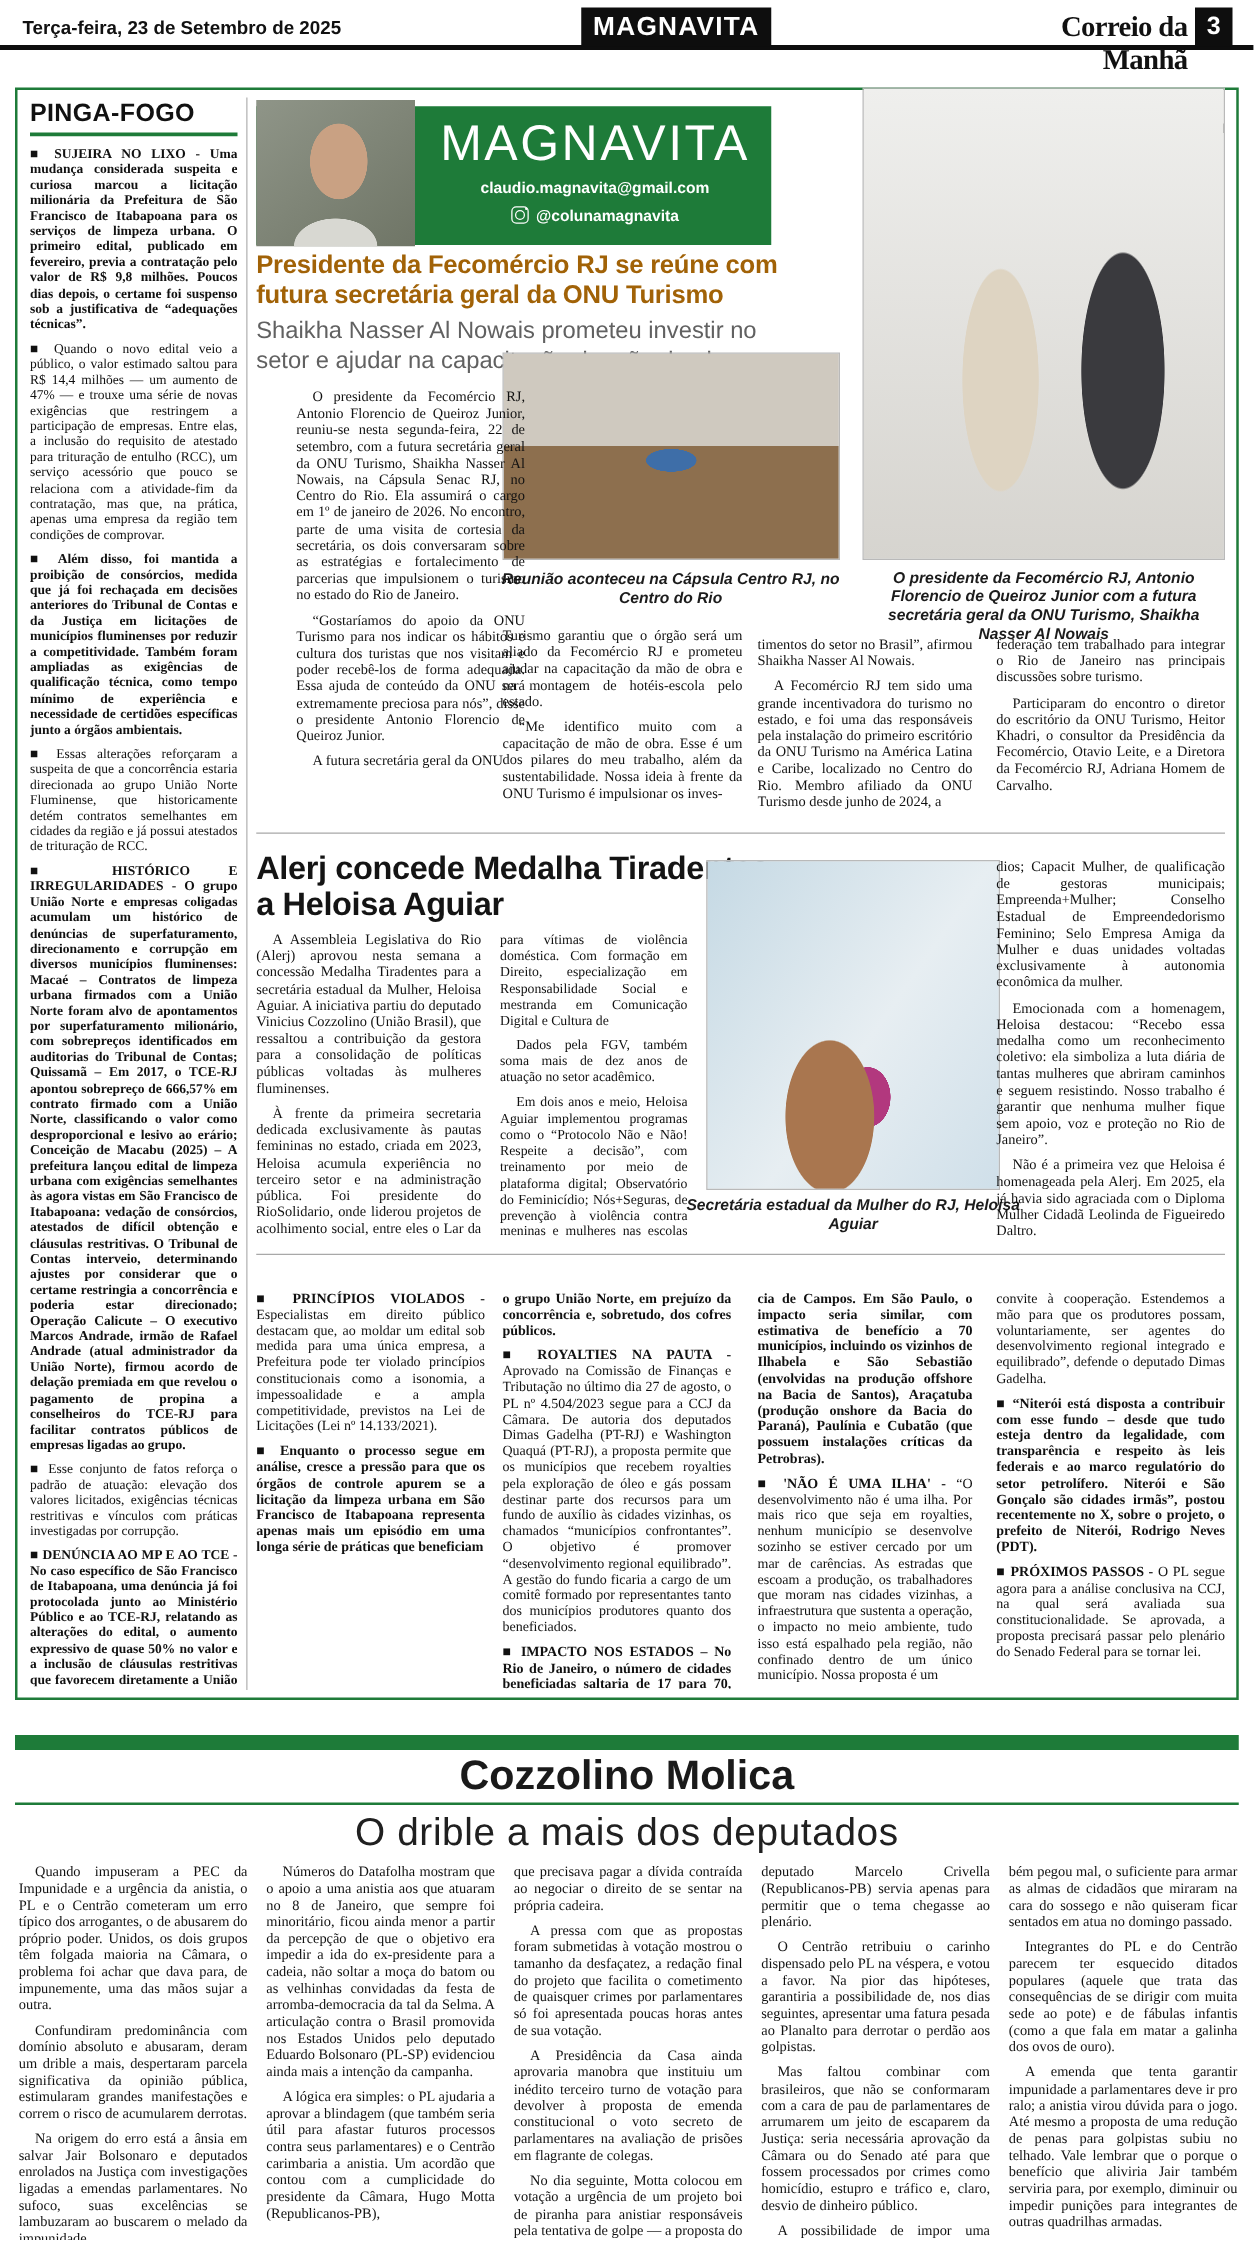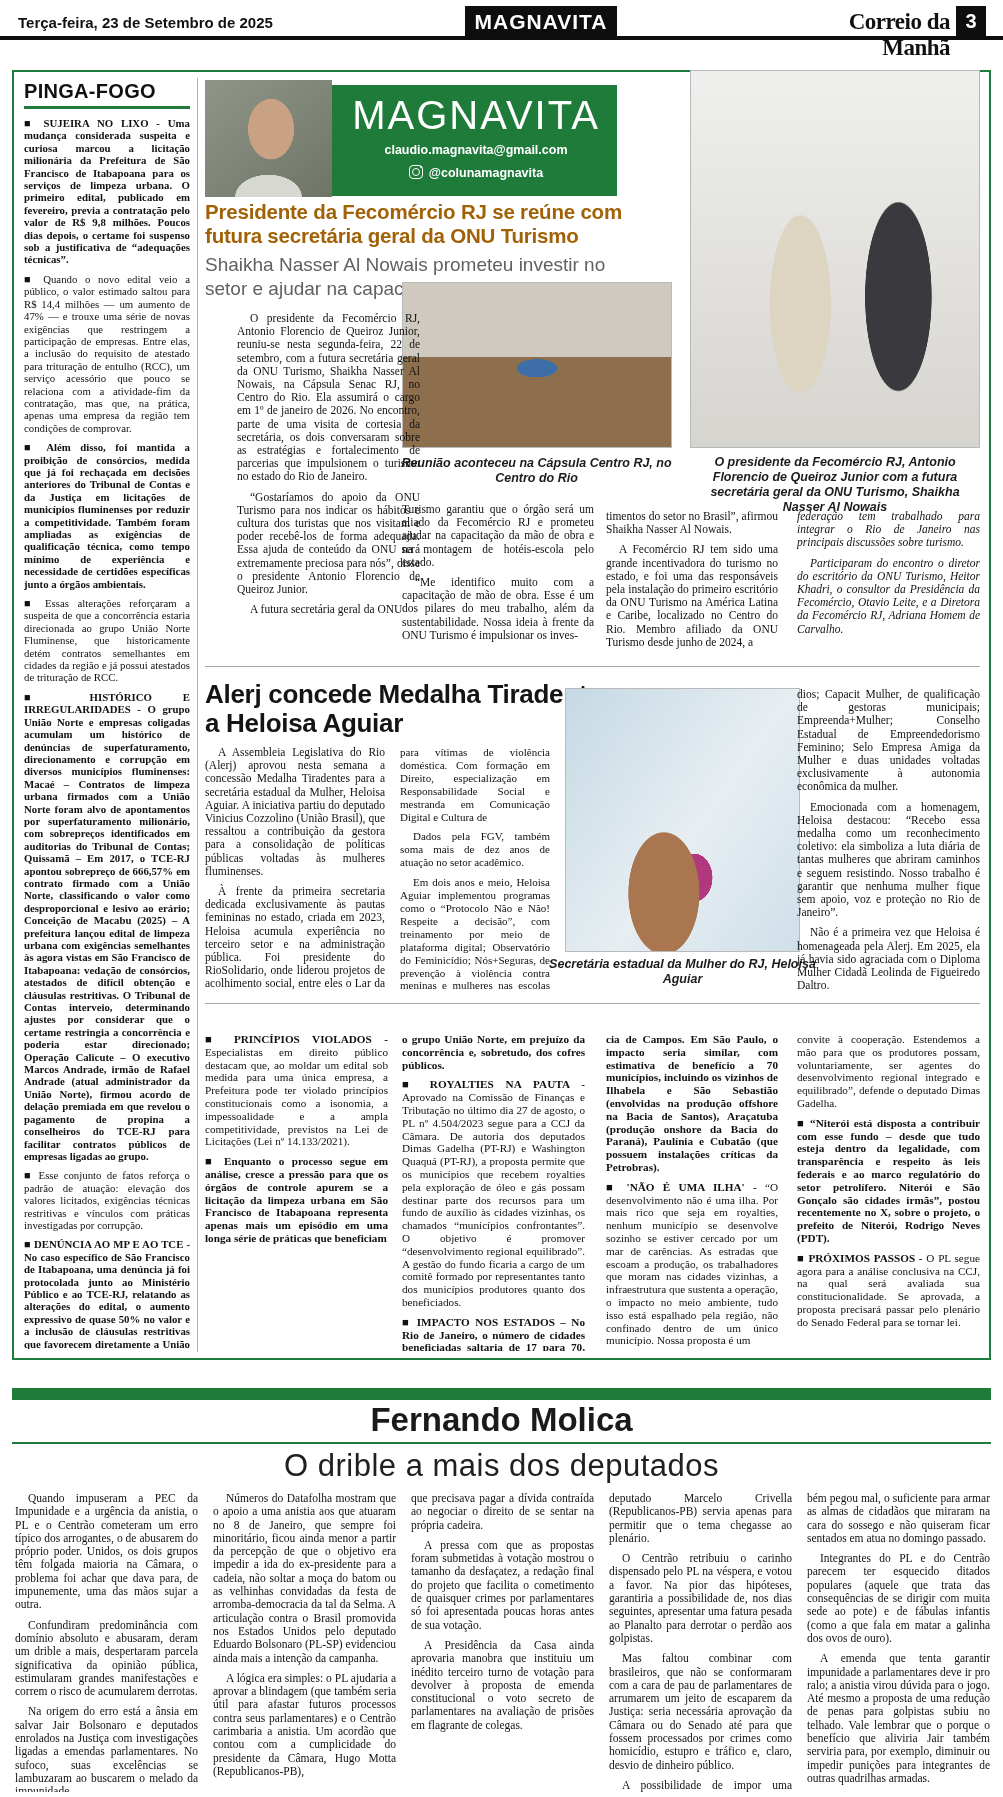--- a/index.html
+++ b/index.html
@@ -68,21 +68,21 @@
   .caption{font:700 italic 12.5px/15px "Liberation Sans","DejaVu Sans",sans-serif;color:#1c1c1c;text-align:center;font-style:italic;}
   .credit{font:700 11px "Liberation Sans","DejaVu Sans",sans-serif;color:#222;margin-top:42px;}
 
   
   .a1head{left:205px;top:200px;width:445px;font:700 20.5px/24px "Liberation Sans","DejaVu Sans",sans-serif;color:#a16207;letter-spacing:-0.2px;}
   .a1sub{left:205px;top:253px;width:430px;font:400 19px/24px "Liberation Sans","DejaVu Sans",sans-serif;color:#616161;}
   .bodytxt{font-size:11.5px;line-height:13.2px;}
   .f-c1{left:205px;top:312px;width:183px;height:342px;margin-left:32px;}
   .f-c2{left:402px;top:503px;width:192px;height:151px;}
   .f-c3{left:606px;top:510px;width:172px;height:144px;}
-  .f-c4{left:797px;top:510px;width:183px;height:144px;font-style:italic;}
+  .f-c4{left:797px;top:510px;width:183px;height:144px;}
   .capMeeting{left:393px;top:456px;width:287px;}
   .capPair{left:690px;top:455px;width:290px;}
 
   .rule1{left:205px;top:666px;width:775px;}
   .rule2{left:205px;top:1003px;width:775px;}
 
   
   .a2head{left:205px;top:680px;width:430px;font:700 26px/29px "Liberation Sans","DejaVu Sans",sans-serif;color:#141414;letter-spacing:-0.3px;}
   .a2-c1{left:205px;top:746px;width:180px;height:244px;}
   .a2-c2{left:400px;top:746px;width:150px;height:244px;font-size:11px;line-height:12.9px;}
@@ -205,37 +205,38 @@
       <p class="para b ni"><span class="lead"></span><span>cia de Campos. Em São Paulo, o impacto seria similar, com estimativa de benefício a 70 municípios, incluindo os vizinhos de Ilhabela e São Sebastião (envolvidas na produção offshore na Bacia de Santos), Araçatuba (produção onshore da Bacia do Paraná), Paulínia e Cubatão (que possuem instalações críticas da Petrobras).</span></p>
       <p class="para ni"><span class="lead">■ 'NÃO É UMA ILHA' - </span><span>“O desenvolvimento não é uma ilha. Por mais rico que seja em royalties, nenhum município se desenvolve sozinho se estiver cercado por um mar de carências. As estradas que escoam a produção, os trabalhadores que moram nas cidades vizinhas, a infraestrutura que sustenta a operação, o impacto no meio ambiente, tudo isso está espalhado pela região, não confinado dentro de um único município. Nossa proposta é um</span></p>
     </div>
   <div class="col p2 p2-c4">
       <p class="para ni"><span class="lead"></span><span>convite à cooperação. Estendemos a mão para que os produtores possam, voluntariamente, ser agentes do desenvolvimento regional integrado e equilibrado”, defende o deputado Dimas Gadelha.</span></p>
       <p class="para b ni"><span class="lead">■ </span><span>“Niterói está disposta a contribuir com esse fundo – desde que tudo esteja dentro da legalidade, com transparência e respeito às leis federais e ao marco regulatório do setor petrolífero. Niterói e São Gonçalo são cidades irmãs”, postou recentemente no X, sobre o projeto, o prefeito de Niterói, Rodrigo Neves (PDT).</span></p>
       <p class="para ni"><span class="lead">■ PRÓXIMOS PASSOS - </span><span>O PL segue agora para a análise conclusiva na CCJ, na qual será avaliada sua constitucionalidade. Se aprovada, a proposta precisará passar pelo plenário do Senado Federal para se tornar lei.</span></p>
     </div>
 
   <div class="abs greenbar"></div>
-  <div class="abs mauthor">Fernando Molica</div>
+  <div class="abs mauthor">Cozzolino Molica</div>
   <div class="abs mthin"></div>
   <div class="abs mhead">O drible a mais dos deputados</div>
 
   <div class="col mo mo-c1">
       <p class="para"><span class="lead"></span><span>Quando impuseram a PEC da Impunidade e a urgência da anistia, o PL e o Centrão cometeram um erro típico dos arrogantes, o de abusarem do próprio poder. Unidos, os dois grupos têm folgada maioria na Câmara, o problema foi achar que dava para, de impunemente, uma das mãos sujar a outra.</span></p>
       <p class="para"><span class="lead"></span><span>Confundiram predominância com domínio absoluto e abusaram, deram um drible a mais, despertaram parcela significativa da opinião pública, estimularam grandes manifestações e correm o risco de acumularem derrotas.</span></p>
       <p class="para"><span class="lead"></span><span>Na origem do erro está a ânsia em salvar Jair Bolsonaro e deputados enrolados na Justiça com investigações ligadas a emendas parlamentares. No sufoco, suas excelências se lambuzaram ao buscarem o melado da impunidade.</span></p>
     </div>
   <div class="col mo mo-c2">
       <p class="para"><span class="lead"></span><span>Números do Datafolha mostram que o apoio a uma anistia aos que atuaram no 8 de Janeiro, que sempre foi minoritário, ficou ainda menor a partir da percepção de que o objetivo era impedir a ida do ex-presidente para a cadeia, não soltar a moça do batom ou as velhinhas convidadas da festa de arromba-democracia da tal da Selma. A articulação contra o Brasil promovida nos Estados Unidos pelo deputado Eduardo Bolsonaro (PL-SP) evidenciou ainda mais a intenção da campanha.</span></p>
       <p class="para"><span class="lead"></span><span>A lógica era simples: o PL ajudaria a aprovar a blindagem (que também seria útil para afastar futuros processos contra seus parlamentares) e o Centrão carimbaria a anistia. Um acordão que contou com a cumplicidade do presidente da Câmara, Hugo Motta (Republicanos-PB),</span></p>
     </div>
   <div class="col mo mo-c3">
       <p class="para ni"><span class="lead"></span><span>que precisava pagar a dívida contraída ao negociar o direito de se sentar na própria cadeira.</span></p>
       <p class="para"><span class="lead"></span><span>A pressa com que as propostas foram submetidas à votação mostrou o tamanho da desfaçatez, a redação final do projeto que facilita o cometimento de quaisquer crimes por parlamentares só foi apresentada poucas horas antes de sua votação.</span></p>
       <p class="para"><span class="lead"></span><span>A Presidência da Casa ainda aprovaria manobra que instituiu um inédito terceiro turno de votação para devolver à proposta de emenda constitucional o voto secreto de parlamentares na avaliação de prisões em flagrante de colegas.</span></p>
+      <p class="para"><span class="lead"></span><span>No dia seguinte, Motta colocou em votação a urgência de um projeto boi de piranha para anistiar responsáveis pela tentativa de golpe — a proposta do</span></p>
     </div>
   <div class="col mo mo-c4">
       <p class="para ni"><span class="lead"></span><span>deputado Marcelo Crivella (Republicanos-PB) servia apenas para permitir que o tema chegasse ao plenário.</span></p>
       <p class="para"><span class="lead"></span><span>O Centrão retribuiu o carinho dispensado pelo PL na véspera, e votou a favor. Na pior das hipóteses, garantiria a possibilidade de, nos dias seguintes, apresentar uma fatura pesada ao Planalto para derrotar o perdão aos golpistas.</span></p>
       <p class="para"><span class="lead"></span><span>Mas faltou combinar com brasileiros, que não se conformaram com a cara de pau de parlamentares de arrumarem um jeito de escaparem da Justiça: seria necessária aprovação da Câmara ou do Senado até para que fossem processados por crimes como homicídio, estupro e tráfico e, claro, desvio de dinheiro público.</span></p>
       <p class="para"><span class="lead"></span><span>A possibilidade de impor uma anistia a condenados pela tentativa de instauração de uma nova ditadura no país tam-</span></p>
     </div>
   <div class="col mo mo-c5">
       <p class="para ni"><span class="lead"></span><span>bém pegou mal, o suficiente para armar as almas de cidadãos que miraram na cara do sossego e não quiseram ficar sentados em atua no domingo passado.</span></p>
       <p class="para"><span class="lead"></span><span>Integrantes do PL e do Centrão parecem ter esquecido ditados populares (aquele que trata das consequências de se dirigir com muita sede ao pote) e de fábulas infantis (como a que fala em matar a galinha dos ovos de ouro).</span></p>

